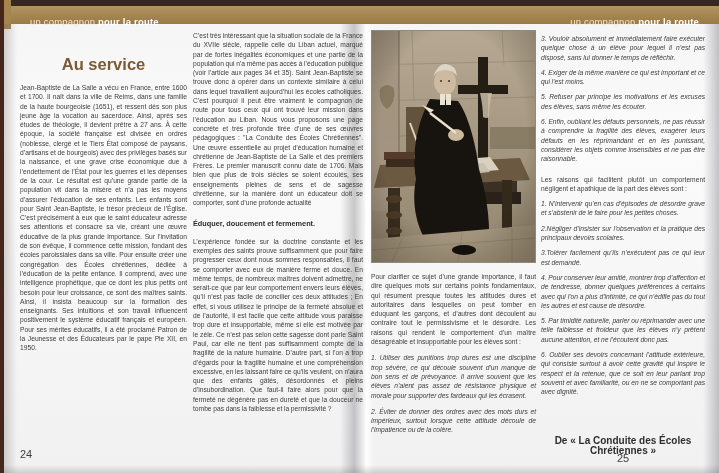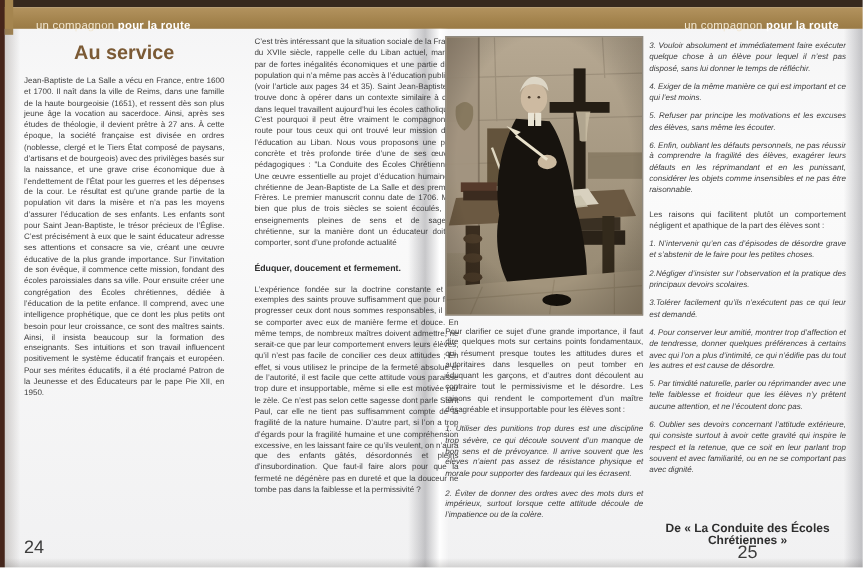--- a/index.html
+++ b/index.html
@@ -20,39 +20,39 @@
   .left-shade{position:absolute;left:4px;top:24px;width:13px;height:449px;
     background:linear-gradient(90deg,rgba(110,100,92,.28),rgba(0,0,0,0));}
   .gutter{position:absolute;left:340px;top:24px;width:34px;height:449px;
     background:linear-gradient(90deg,rgba(0,0,0,0) 0%,rgba(85,85,92,.30) 42%,rgba(255,255,255,.95) 78%,rgba(255,255,255,0) 100%);}
   .right-shade{position:absolute;right:0;top:24px;width:16px;height:449px;
     background:linear-gradient(90deg,rgba(0,0,0,0),rgba(105,105,112,.38));}
   .bottom-shade{position:absolute;left:0;bottom:0;width:719px;height:8px;
     background:linear-gradient(180deg,rgba(0,0,0,0),rgba(60,55,50,.18));pointer-events:none;}
 
   .col{position:absolute;color:#3d3d3d;}
-  .col1{left:20px;top:34px;width:167px;}
+  .col1{left:20px;top:54px;width:167px;}
   .title{font-size:16.5px;font-weight:700;color:#7b5a35;text-align:center;line-height:20px;margin:0;}
   .subtitle{margin:14px 0 0 0;font-size:10px;font-weight:700;color:#383838;line-height:13px;text-align:justify;}
   .body{font-size:6.7px;line-height:9.3px;text-align:justify;margin:0;word-spacing:-.2px;}
   .col1 .body{margin-top:9px;}
-  .col2{left:193px;top:31px;width:170px;margin-left:19px;}
+  .col2{left:193px;top:31px;width:170px;}
   .heading{font-size:7.3px;font-weight:700;margin:11px 0 9px 0;color:#2e2e2e;}
   .col3{left:371px;top:30px;width:165px;}
   .engraving{width:165px;height:233px;border:1px solid #8f8a80;box-sizing:border-box;background:#a89a86;}
   .engraving svg{display:block;}
   .col3 .intro{margin-top:9px;}
   .item{margin-top:7px;}
   .italic{font-style:italic;}
   .col4{left:541px;top:28px;width:164px;height:382px;overflow:hidden;}
   .col4 .item{margin-top:6px;}
   .col4 .intro2{margin-top:11px;}
   .attribution{position:absolute;left:541px;top:436px;width:164px;text-align:center;
     font-weight:700;font-size:10px;line-height:10px;color:#2e2e2e;}
-  .pagenum{position:absolute;font-size:15px;color:#3d3d3d;}
+  .pagenum{position:absolute;font-size:11px;color:#3d3d3d;}
   .pagenum-left{left:20px;top:448px;}
   .pagenum-right{left:541px;top:452px;width:164px;text-align:center;}
 </style>
 </head>
 <body>
 
 <div>
 
   <div class="topline"></div>
   <div class="topbar">

